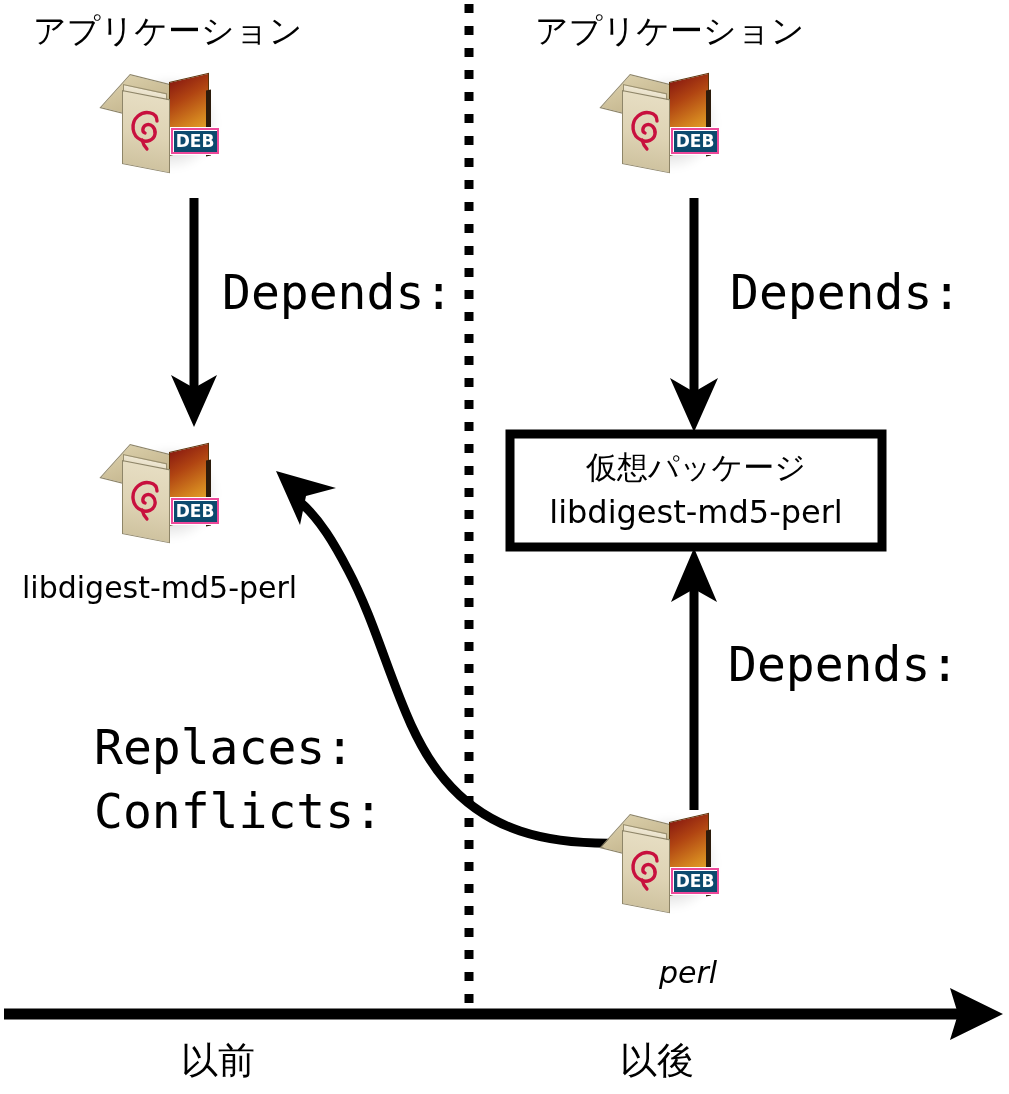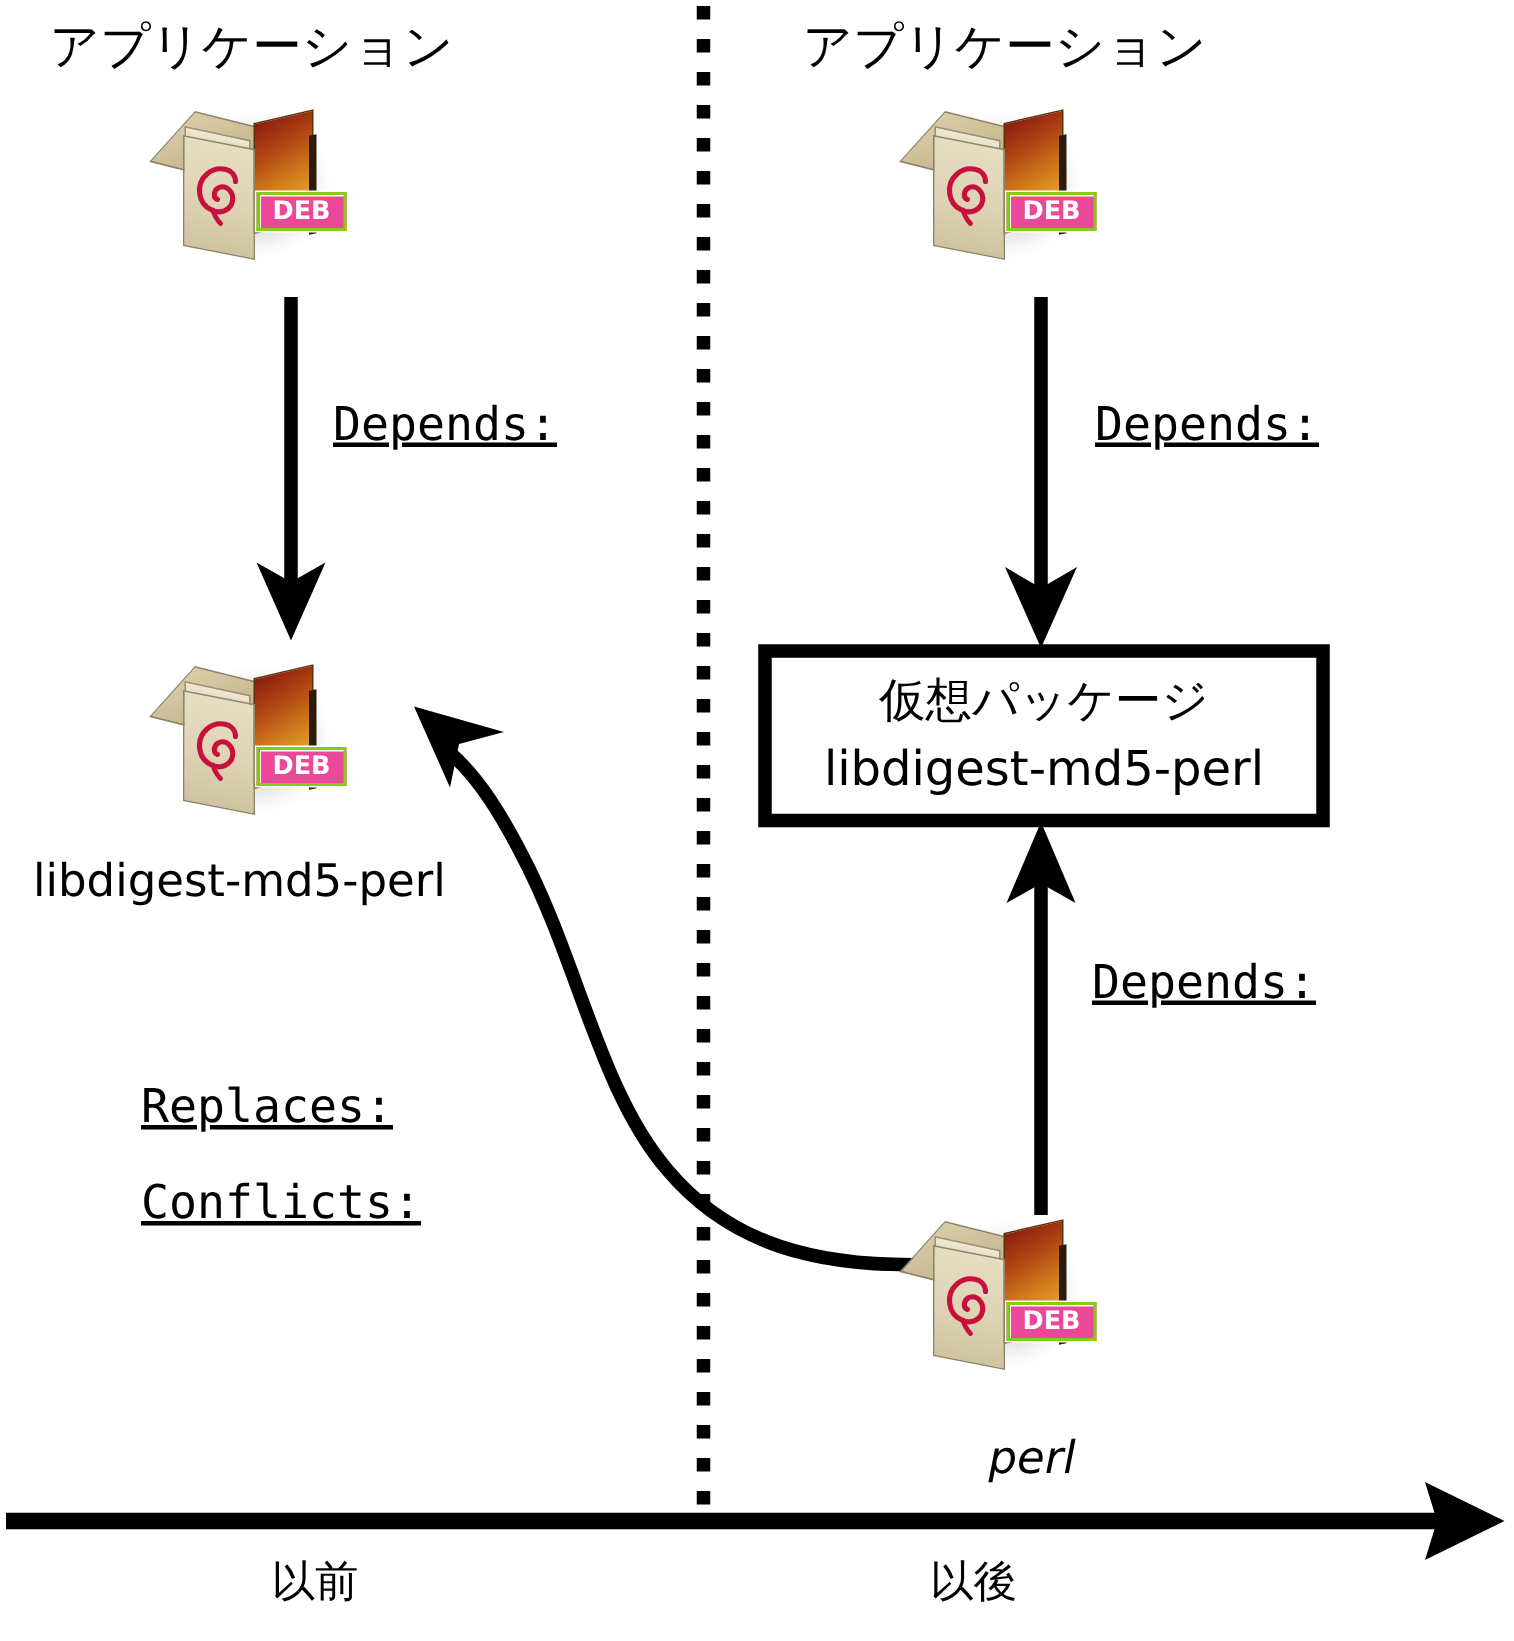--- a/index.html
+++ b/index.html
@@ -32,31 +32,30 @@
     color: #000000;
     line-height: 1;
   }
   .jp-title {
     font-family: "DejaVu Sans", sans-serif;
     font-size: 33px;
     letter-spacing: 0px;
   }
   .mono-label {
     font-family: "DejaVu Sans Mono", monospace;
-    font-size: 31px;
+    font-size: 48px;
     letter-spacing: 0px;
-    text-decoration: underline;
   }
   .sans-label {
     font-family: "DejaVu Sans", sans-serif;
     font-size: 30px;
   }
   .axis-label {
-    font-family: Liberation Mono, monospace;
-    font-size: 29px;
+    font-family: Liberation Serif, serif;
+    font-size: 37px;
   }
   .box-line-jp {
     font-family: "DejaVu Sans", sans-serif;
     font-size: 31px;
   }
   .box-line-mono {
     font-family: "DejaVu Sans", sans-serif;
     font-size: 32px;
   }
   
@@ -149,24 +148,24 @@
     top: 36px;
     width: 40px;
     height: 44px;
   }
   .deb-icon .swirl svg { display: block; }
   
   .deb-icon .deb-badge {
     position: absolute;
     left: 55px;
     top: 68px;
-    width: 60px;
+    width: 48px;
     height: 26px;
-    background: #ec4899;
-    border: 2px solid #84cc16;
+    background: #0c4a6e;
+    border: 2px solid #ec4899;
     box-shadow: 1px 1px 0 #ffffff inset, 0 0 0 1px #ffffff;
     box-sizing: border-box;
     color: #ffffff;
     font-family: "DejaVu Sans", sans-serif;
     font-weight: bold;
     font-size: 17px;
     line-height: 22px;
     text-align: center;
     letter-spacing: 0px;
   }

